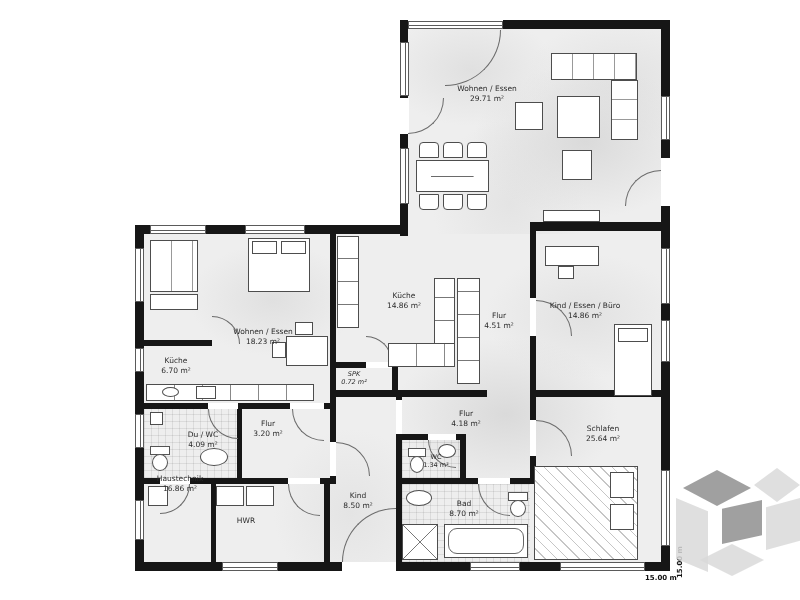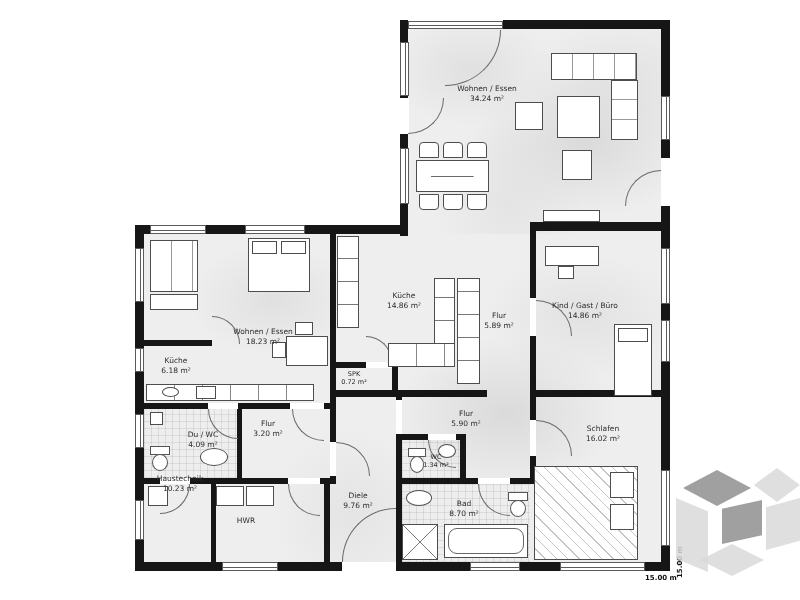--- a/index.html
+++ b/index.html
@@ -192,81 +192,81 @@
   </div>
   <div class="furn oval" style="left:200px;top:448px;width:28px;height:18px;"></div>
   <div class="furn" style="left:150px;top:412px;width:13px;height:13px;"></div>
 
   <div class="furn" style="left:216px;top:486px;width:28px;height:20px;"></div>
   <div class="furn" style="left:246px;top:486px;width:28px;height:20px;"></div>
   <div class="furn" style="left:148px;top:486px;width:20px;height:20px;"></div>
 
   <div class="label" style="left:487px;top:94px;">
     <div>Wohnen / Essen</div>
-    <div>34.24 m²</div>
+    <div>29.71 m²</div>
   </div>
   <div class="label" style="left:263px;top:337px;">
     <div>Wohnen / Essen</div>
     <div>18.23 m²</div>
   </div>
   <div class="label" style="left:176px;top:366px;">
     <div>Küche</div>
-    <div>6.18 m²</div>
+    <div>6.70 m²</div>
   </div>
   <div class="label" style="left:404px;top:301px;">
     <div>Küche</div>
     <div>14.86 m²</div>
   </div>
-  <div class="label small" style="left:354px;top:378px;">
+  <div class="label small" style="left:354px;top:378px;font-style:italic;">
     <div>SPK</div>
     <div>0.72 m²</div>
   </div>
   <div class="label" style="left:499px;top:321px;">
     <div>Flur</div>
-    <div>5.89 m²</div>
+    <div>4.51 m²</div>
   </div>
   <div class="label" style="left:585px;top:311px;">
-    <div>Kind / Gast / Büro</div>
+    <div>Kind / Essen / Büro</div>
     <div>14.86 m²</div>
   </div>
   <div class="label" style="left:203px;top:440px;">
     <div>Du / WC</div>
     <div>4.09 m²</div>
   </div>
   <div class="label" style="left:268px;top:429px;">
     <div>Flur</div>
     <div>3.20 m²</div>
   </div>
   <div class="label" style="left:180px;top:484px;">
     <div>Haustechnik</div>
-    <div>10.23 m²</div>
+    <div>16.86 m²</div>
   </div>
   <div class="label" style="left:246px;top:521px;">
     <div>HWR</div>
     <div></div>
   </div>
   <div class="label" style="left:358px;top:501px;">
-    <div>Diele</div>
-    <div>9.76 m²</div>
+    <div>Kind</div>
+    <div>8.50 m²</div>
   </div>
   <div class="label small" style="left:436px;top:461px;">
     <div>WC</div>
     <div>1.34 m²</div>
   </div>
   <div class="label" style="left:466px;top:419px;">
     <div>Flur</div>
-    <div>5.90 m²</div>
+    <div>4.18 m²</div>
   </div>
   <div class="label" style="left:464px;top:509px;">
     <div>Bad</div>
     <div>8.70 m²</div>
   </div>
   <div class="label" style="left:603px;top:434px;">
     <div>Schlafen</div>
-    <div>16.02 m²</div>
+    <div>25.64 m²</div>
   </div>
 
   <div class="dim" style="left:645px;top:574px;">15.00 m</div>
   <div class="dim dimV" style="left:676px;top:536px;height:42px;">15.00 m</div>
 
   <div class="wm" style="left:683px;top:470px;width:68px;height:36px;background:#8f8f8f;clip-path:polygon(50% 0,100% 50%,50% 100%,0 50%);"></div>
   <div class="wm" style="left:754px;top:468px;width:46px;height:34px;background:#d9d9d9;clip-path:polygon(50% 0,100% 50%,50% 100%,0 50%);"></div>
   <div class="wm" style="left:676px;top:498px;width:32px;height:74px;background:#d9d9d9;clip-path:polygon(0 0,100% 18%,100% 100%,0 82%);"></div>
   <div class="wm" style="left:722px;top:500px;width:40px;height:44px;background:#8f8f8f;clip-path:polygon(0 20%,100% 0,100% 80%,0 100%);"></div>
   <div class="wm" style="left:766px;top:498px;width:34px;height:52px;background:#d9d9d9;clip-path:polygon(0 18%,100% 0,100% 82%,0 100%);"></div>

